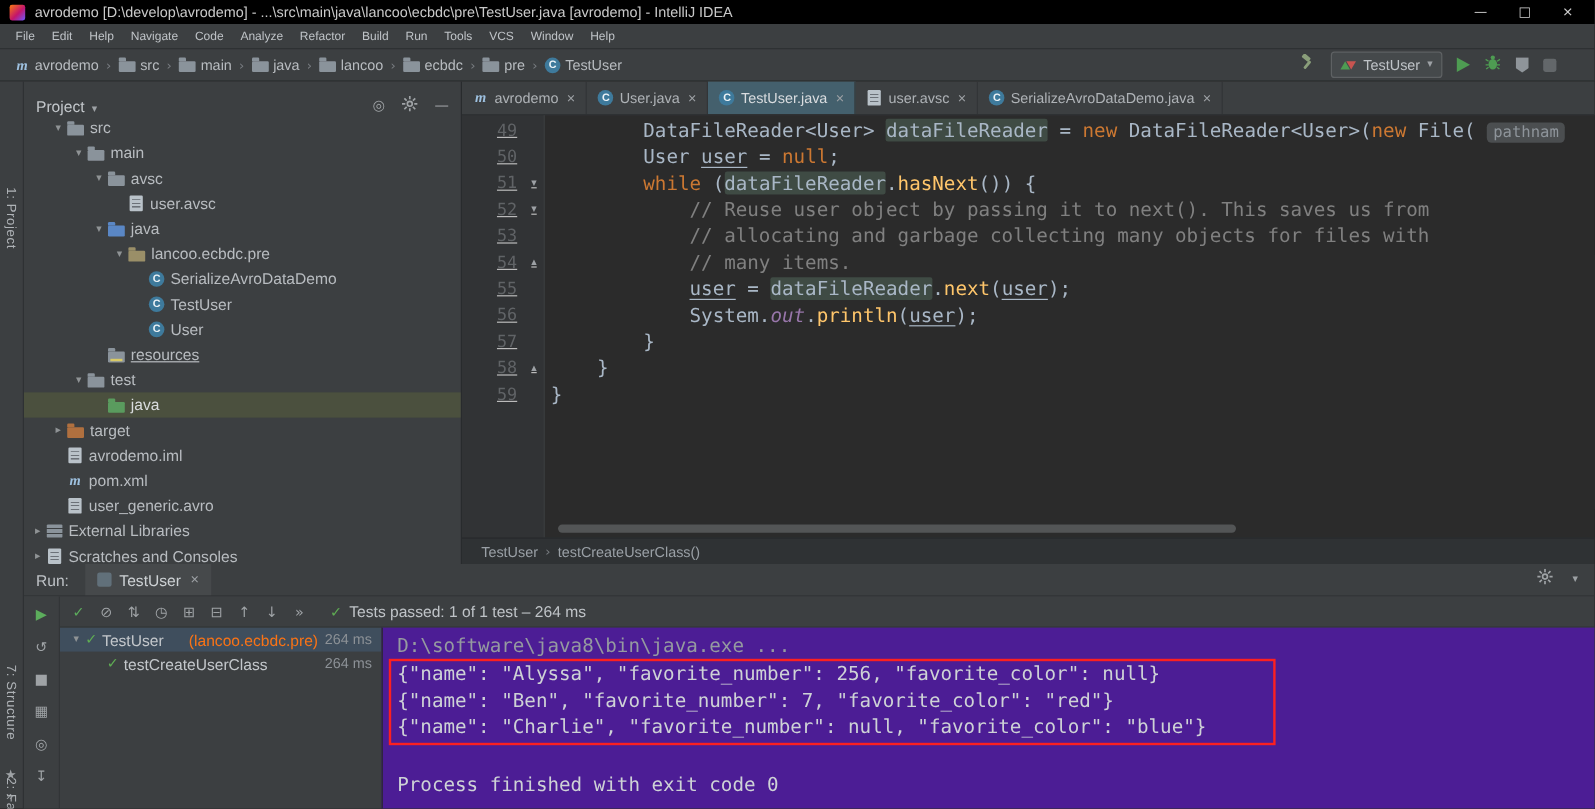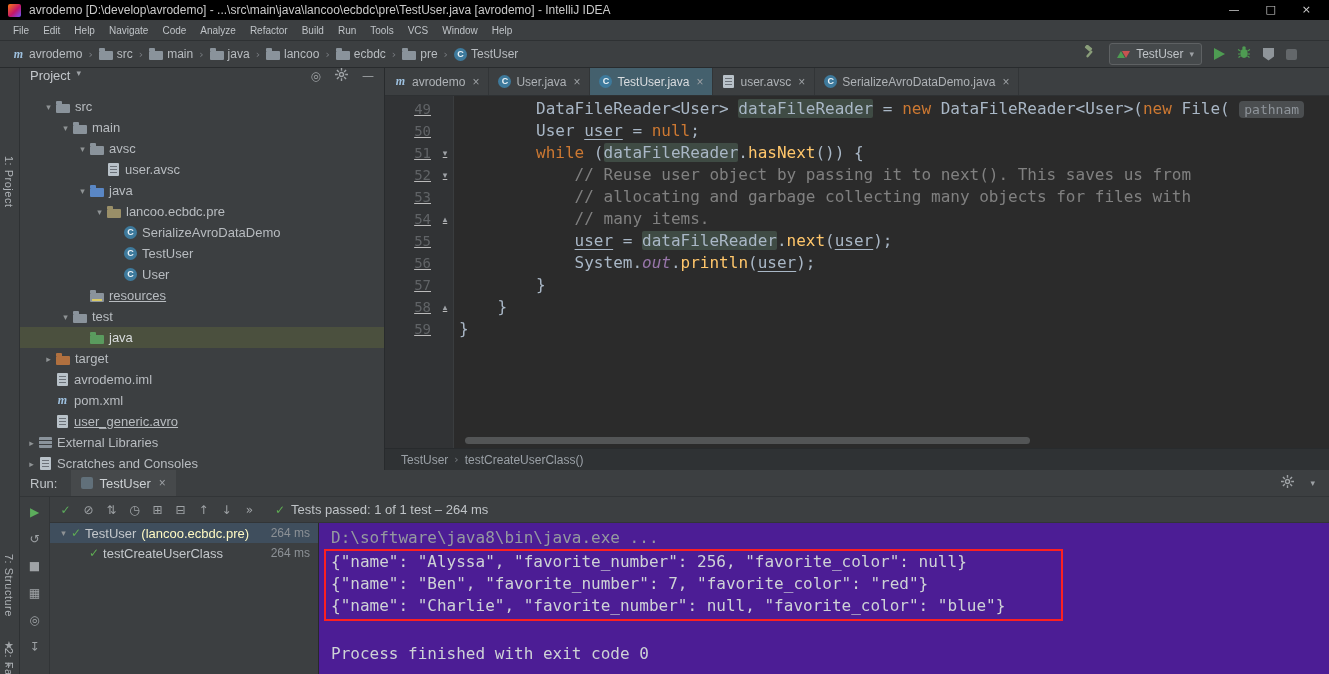--- a/index.html
+++ b/index.html
@@ -38,21 +38,21 @@
   
   .leftstrip{position:absolute;left:0;top:68px;width:20px;height:606px;background:#3c3f41;
              border-right:1px solid #2e3133;box-sizing:border-box;}
   .vlabel{position:absolute;left:3px;writing-mode:vertical-rl;font-size:11px;color:#aeb2b6;letter-spacing:.5px;white-space:nowrap;}
   .vl-project{top:88px;}  .vl-structure{top:486px;}  .vl-favorites{top:580px;}
   .strip-star{position:absolute;left:4px;bottom:22px;font-size:11px;color:#9fa3a6;font-family:"DejaVu Sans",sans-serif;}
   .strip-more{position:absolute;left:5px;bottom:4px;font-size:11px;color:#9fa3a6;}
   
   .project{position:absolute;left:20px;top:68px;width:365px;height:402px;background:#3c3f41;
            border-right:1px solid #282b2d;box-sizing:border-box;overflow:hidden;}
-  .phead{height:28px;display:flex;align-items:flex-start;padding:0 10px;font-size:13px;color:#c3c7cb;}
+  .phead{height:28px;display:flex;align-items:flex-end;padding:0 10px;font-size:13px;color:#c3c7cb;}
   .phead .caret{margin-left:6px;}
   .phead-icons{margin-left:auto;display:flex;align-items:center;gap:14px;color:#9fa3a6;font-size:12px;
                font-family:"DejaVu Sans",sans-serif;}
   .trow{height:21px;display:flex;align-items:center;font-size:13px;color:#b8bcc0;white-space:nowrap;}
   .trow.sel{background:#4b503e;color:#d9dcde;}
   .arrow{width:15px;display:inline-block;text-align:center;color:#8f9395;font-size:9px;flex:none;
          font-family:"DejaVu Sans",sans-serif;}
   .tlabel{margin-left:5px;}
   
   .ic{position:relative;display:inline-block;flex:none;}
@@ -112,21 +112,21 @@
   .httb{display:flex;align-items:center;}
   .ht-ic{width:23px;height:22px;display:flex;align-items:center;justify-content:center;color:#9fa3a6;font-size:12px;
          font-family:"DejaVu Sans",sans-serif;}
   .ht-ic.green{color:#5cad5c;}
   .tstatus{display:flex;align-items:center;gap:6px;margin-left:14px;font-size:13px;color:#bfc3c7;}
   .chk{color:#5fad53;font-size:12px;font-weight:bold;font-family:"DejaVu Sans",sans-serif;}
   .ttree{position:absolute;left:30px;top:53px;width:268px;bottom:0;background:#3c3f41;overflow:hidden;}
   .ttrow{height:20px;display:flex;align-items:center;font-size:13px;color:#c3c7cb;box-sizing:border-box;}
   .ttrow.sel{background:rgba(70,105,145,.35);}
   .ttname{margin-left:4px;}
-  .ttdetail{color:#fef9c3;margin-left:5px;}
+  .ttdetail{color:#f97316;margin-left:21px;}
   .tttime{margin-left:auto;color:#8c9196;font-size:12px;padding-right:8px;}
   .console{position:absolute;left:298px;top:53px;right:0;bottom:0;background:#4c1d95;border-left:1px solid #27292b;
            font-family:"DejaVu Sans Mono",monospace;font-size:16px;padding:4px 0 0 12px;box-sizing:border-box;overflow:hidden;}
   .con-line{height:22px;line-height:22px;white-space:pre;}
   .con-cmd{color:#959aa0;}
   .con-out{color:#ced2d6;}
   .red-box{border:2px solid #fd2020;width:max-content;padding:0 56px 2px 5px;margin-left:-7px;}
 </style>
 </head>
 <body>
@@ -316,21 +316,21 @@
         <div class="trow" style="padding-left: 21px;">
           <span class="arrow"></span>
           <span class="ic ic-file"></span>
           <span class="tlabel">avrodemo.iml</span>
         </div>
         <div class="trow" style="padding-left: 21px;">
           <span class="arrow"></span>
           <span class="ic ic-maven-file">m</span>
           <span class="tlabel">pom.xml</span>
         </div>
-        <div class="trow" style="padding-left: 21px; text-decoration: underline;">
+        <div class="trow" style="padding-left: 21px;">
           <span class="arrow"></span>
           <span class="ic ic-file"></span>
           <span class="tlabel">user_generic.avro</span>
         </div>
         <div class="trow" style="padding-left: 4px;">
           <span class="arrow">▸</span>
           <span class="ic ic-lib"></span>
           <span class="tlabel">External Libraries</span>
         </div>
         <div class="trow" style="padding-left: 4px;">

